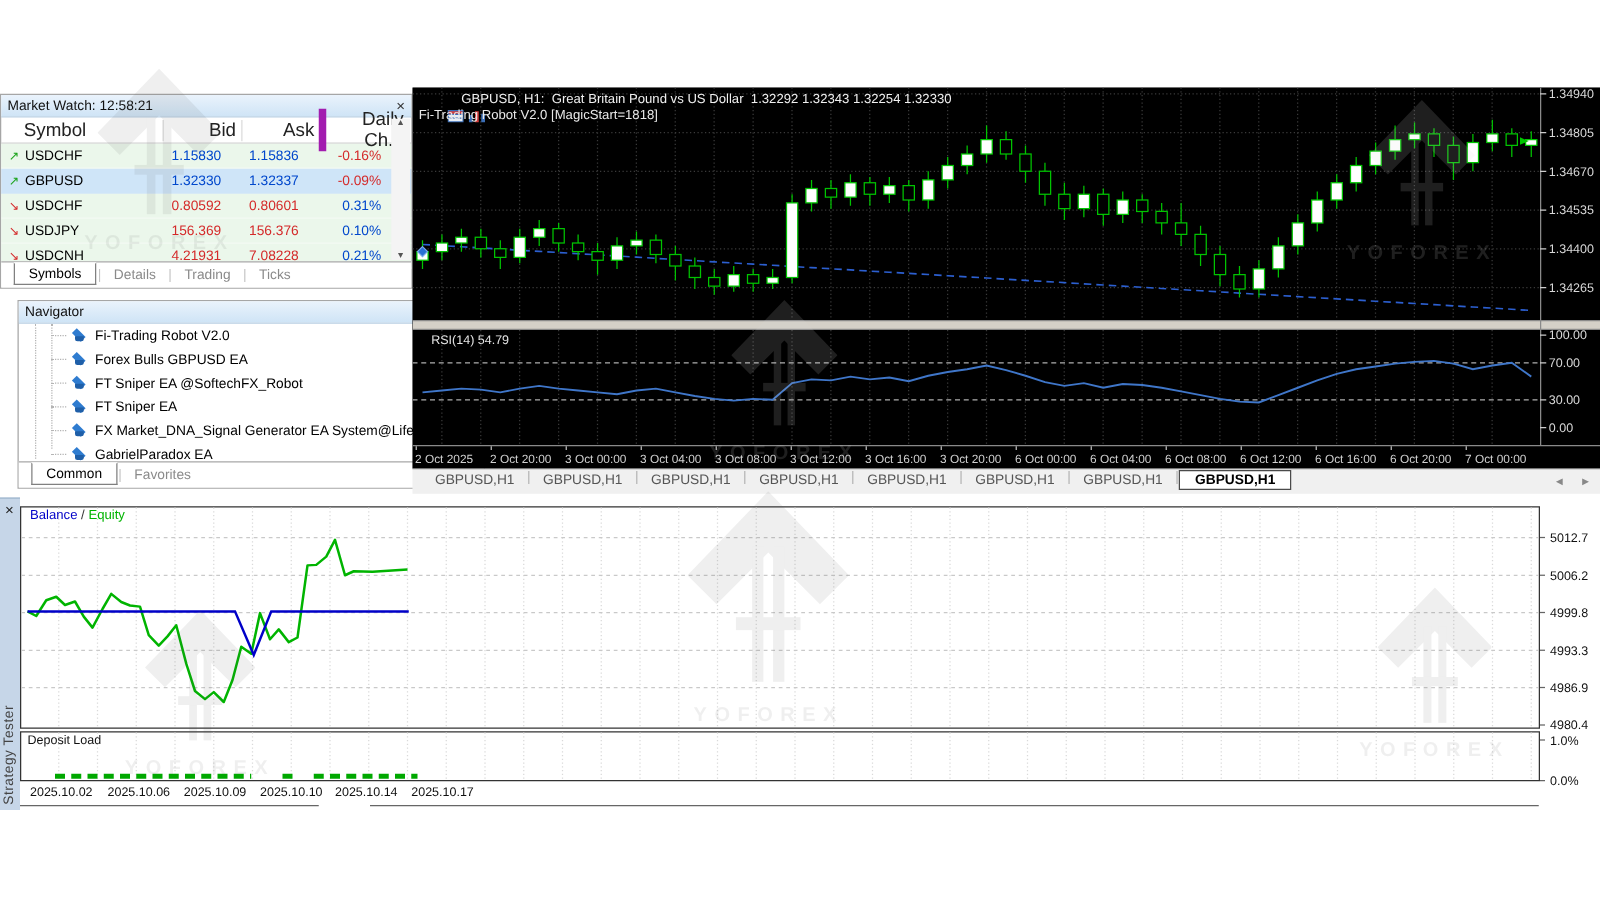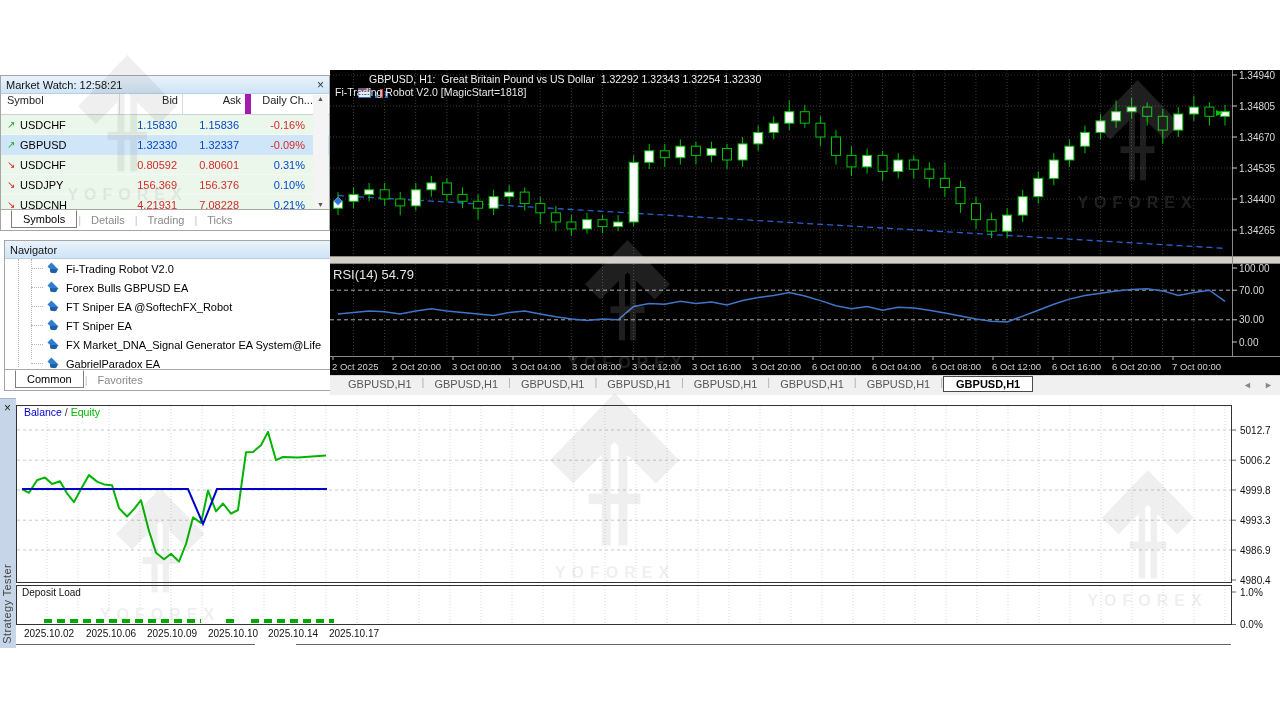--- a/index.html
+++ b/index.html
@@ -11,21 +11,21 @@
   .wm .wm-text{font-size:16px;font-weight:bold;letter-spacing:6px;margin-top:3px;white-space:nowrap}
   .wm.on-dark{color:#d8d8d8;opacity:.14}
 
   
   .panel{position:absolute;border:1px solid #a6a6a6;background:#fff;box-sizing:border-box}
   .phead{height:17px;background:linear-gradient(#eaf3fc,#cfe4f6);border-bottom:1px solid #b9cfe4;
          display:flex;align-items:center;justify-content:space-between;padding:0 5px;font-size:11px;color:#111}
   .x{color:#333;font-size:12px;line-height:1;cursor:default}
 
   
-  .mw-cols{display:flex;height:20px;border-bottom:1px solid #d0d0d0;font-size:11px;color:#222;padding-left:6px}
+  .mw-cols{display:flex;height:20px;align-items:center;border-bottom:1px solid #d0d0d0;font-size:15px;color:#222;padding-left:18px}
   .h-sym{width:112px}
   .h-num{width:58px;text-align:right;border-left:1px solid #dcdcdc;padding-right:4px}
   .h-chg{width:62px;text-align:right;border-left:6px solid #a21caf;padding-right:6px}
   .mw-row{display:flex;height:19px;align-items:center;font-size:11px;padding-left:6px;background:#ebf7eb;border-bottom:1px solid #f3faf3}
   .mw-row.sel{background:#cfe5f8;border-bottom:1px solid #cfe5f8}
   .tr-ic{width:13px;font-size:10px;flex:none}
   .tr-up{color:#1ca41c}.tr-dn{color:#d42a2a}
   .sym{width:99px;color:#000}
   .num{width:58px;text-align:right;padding-right:4px}
   .chg{width:62px;text-align:right;padding-right:6px}
@@ -50,21 +50,21 @@
   
   .vsb{position:absolute;width:15px;display:flex;flex-direction:column;justify-content:space-between;align-items:center;
        font-size:7px;color:#555;background:#f4f4f4}
   .thumb{position:absolute;left:1px;width:12px;height:36px;background:#cdcdcd;border:1px solid #b0b0b0}
 
   
   #chart-area{position:absolute;left:330px;top:70px;width:950px;height:305px;background:#000;overflow:hidden}
   .chead{position:absolute;left:5px;top:3px;color:#f0f0f0;font-size:10.5px;line-height:13px;white-space:pre;display:flex;align-items:center;gap:4px}
   .chead2{position:absolute;left:5px;top:16px;color:#e8e8e8;font-size:10.5px;white-space:pre}
   .hicon{display:inline-block;width:13px;height:10px}
-  .rsi-label{position:absolute;left:3px;top:197px;color:#e4e4e4;font-size:13px}
+  .rsi-label{position:absolute;left:15px;top:197px;color:#e4e4e4;font-size:10px}
 
   
   #chart-tabs{position:absolute;left:330px;top:375px;width:950px;height:20px;background:#f0f0f0;border-top:1px solid #d4d4d4;
               display:flex;align-items:flex-start;font-size:11px;color:#555;box-sizing:border-box;padding-left:8px}
   .ctab{padding:2px 10px;white-space:nowrap}
   .ctab.active{background:#fff;border:1px solid #4a4a4a;color:#000;padding:1px 12px;font-weight:bold}
   .csep{color:#b0b0b0}
   .arr{position:absolute;font-size:9px;color:#888;top:4px}
 
   
@@ -182,21 +182,21 @@
         <span class="stab active">Symbols</span>
         <span class="ssep">|</span>
         <span class="stab">Details</span>
         <span class="ssep">|</span>
         <span class="stab">Trading</span>
         <span class="ssep">|</span>
         <span class="stab">Ticks</span>
       </div>
   </section>
 
-  <section class="panel" id="navigator" style="left:4px;top:240px;width:374px;height:151px">
+  <section class="panel" id="navigator" style="left:14px;top:240px;width:374px;height:151px">
     <div class="phead">
       <span>Navigator</span>
       <span class="x">×</span>
     </div>
     <div class="nav-tree">
       <div class="guide" style="left:13px;top:0;bottom:2px"></div>
       <div class="guide" style="left:26px;top:0;bottom:10px"></div>
       <div id="nav-items">
           <div class="nav-row">
             <span class="conn"></span>

